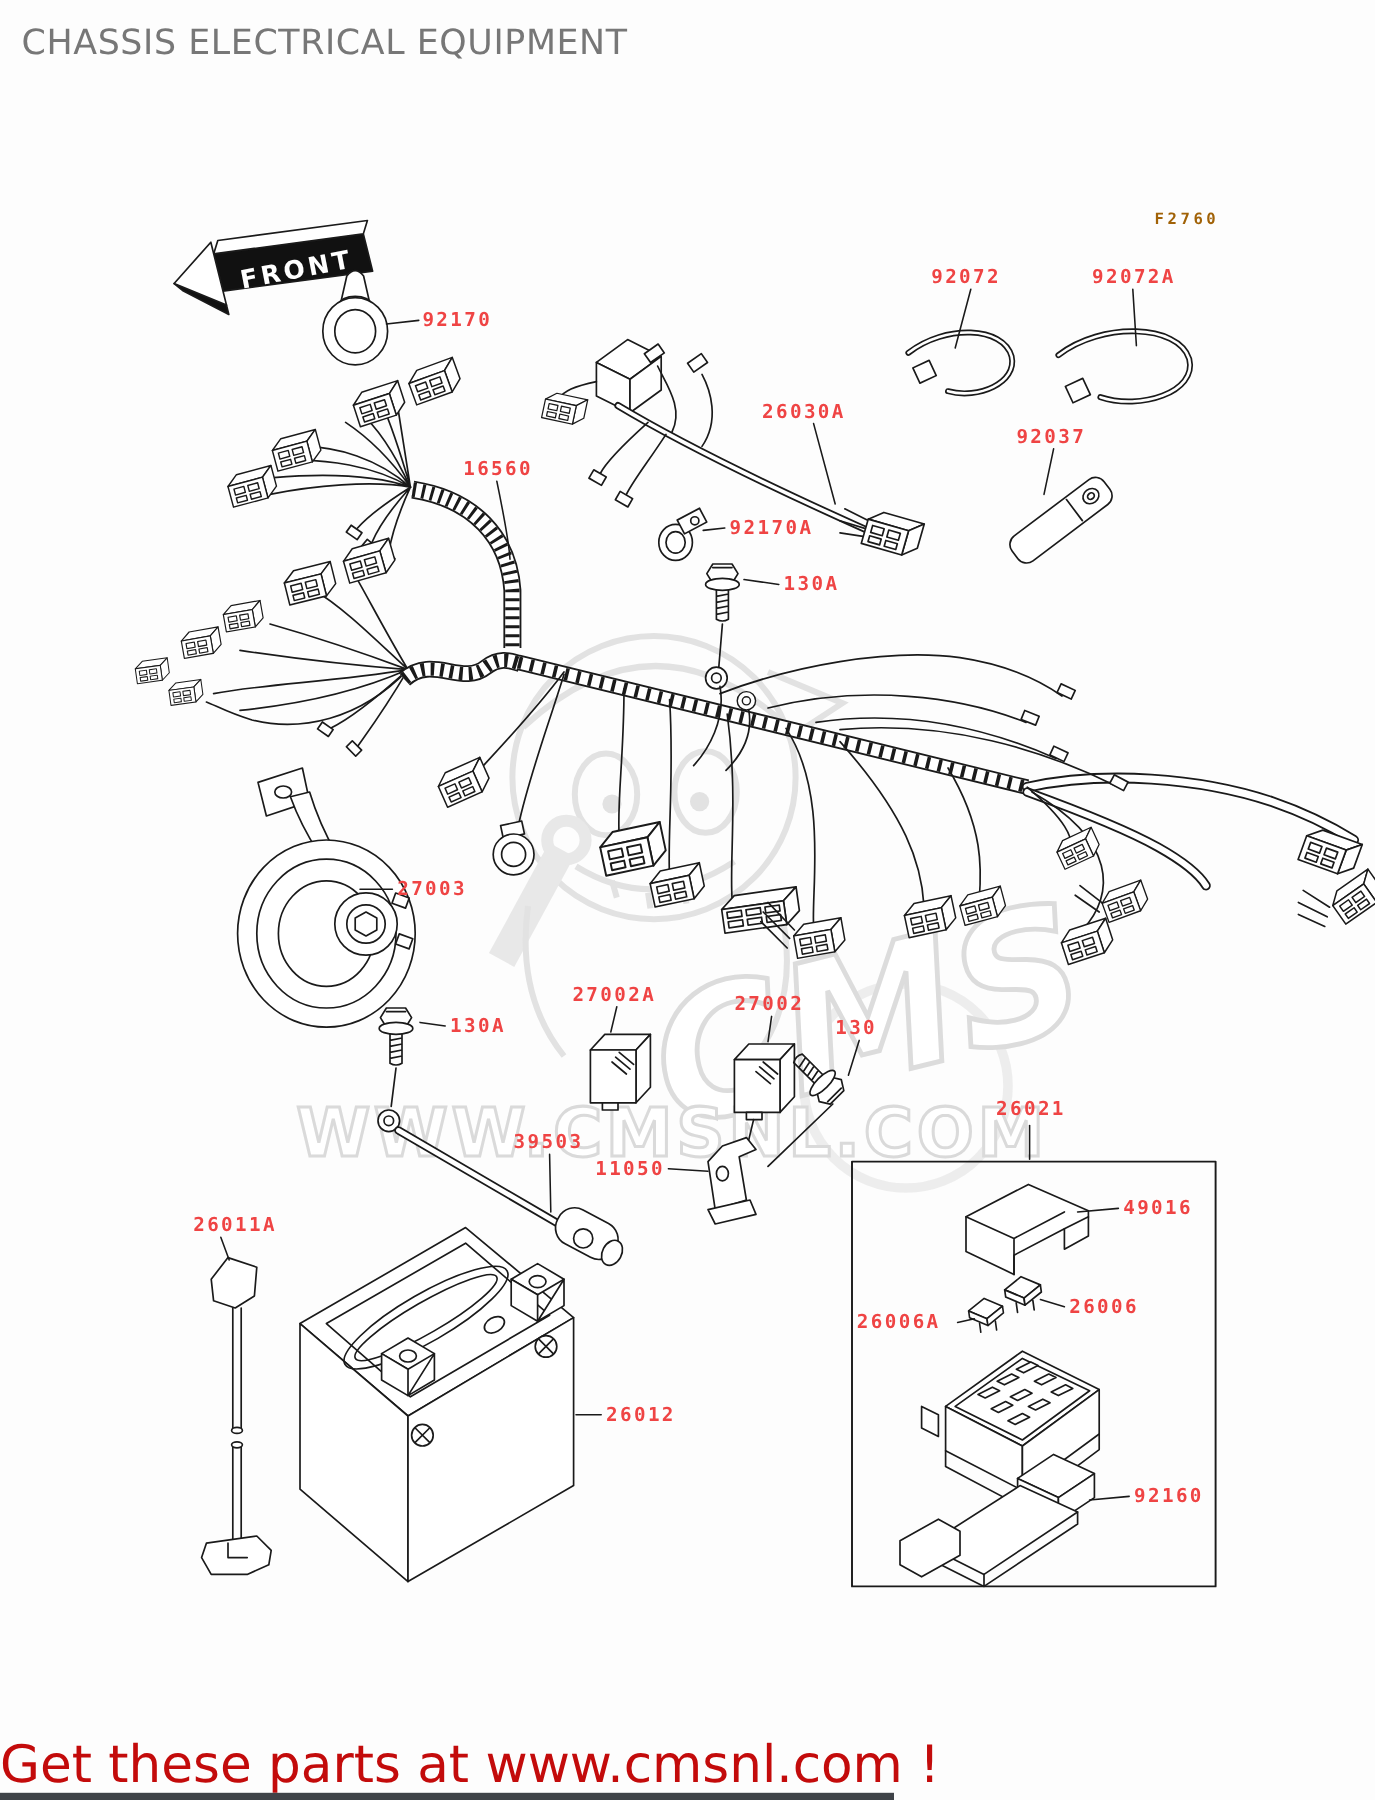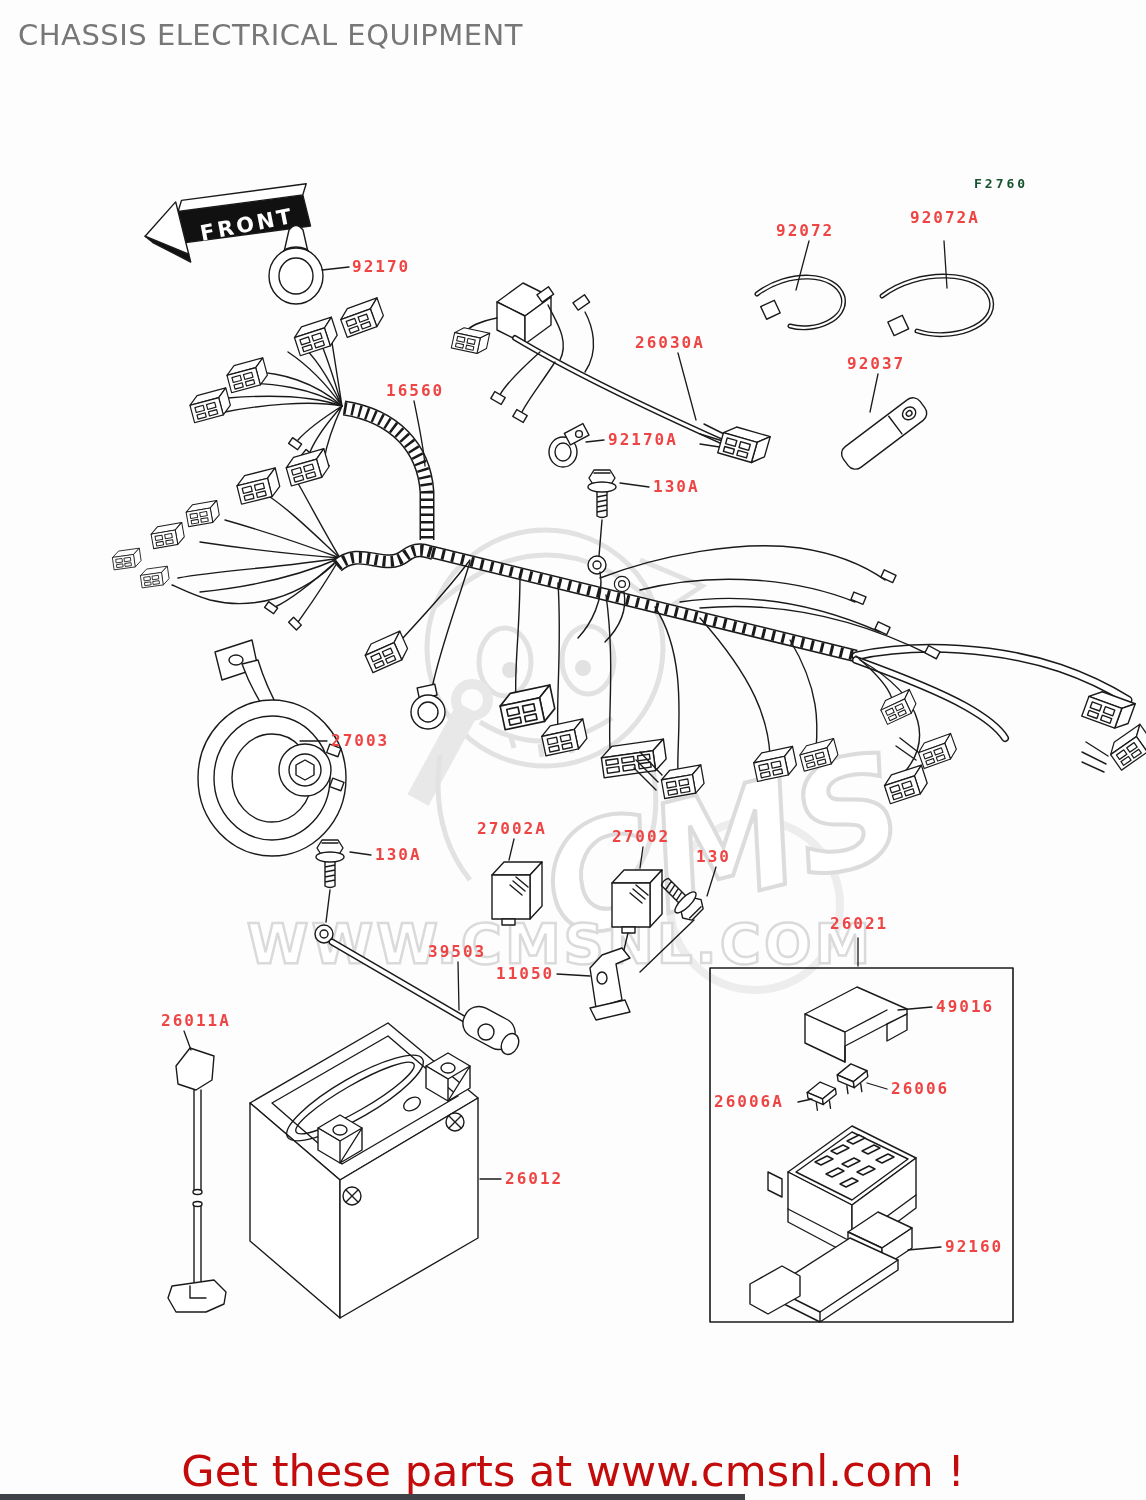--- a/index.html
+++ b/index.html
@@ -1,25 +1,25 @@
 <!DOCTYPE html>
 <html><head>
 <meta charset="utf-8">
 <style>
   html,body{margin:0;padding:0;background:#fff;}
   #page{position:relative;width:1146px;height:1500px;background:#fdfdfd;overflow:hidden;
         font-family:"DejaVu Sans",sans-serif;text-decoration:underline;}
   #title{position:absolute;left:18px;top:18px;font-size:29px;letter-spacing:.5px;color:#777;
          font-family:"DejaVu Sans",sans-serif;}
   #figcode{position:absolute;left:962px;top:176px;font:bold 13px "DejaVu Sans Mono",monospace;
-           letter-spacing:3px;color:#14532d;margin-left:12px;}
+           letter-spacing:3px;color:#a16207;}
   .plabel{position:absolute;font:bold 16px "DejaVu Sans Mono",monospace;letter-spacing:2px;
           color:#ef4444;white-space:nowrap;}
   #diagram{position:absolute;left:0;top:0;}
-  #footer{position:absolute;left:0;top:1446px;width:100%;text-align:center;font-size:43px;
+  #footer{position:absolute;left:0;top:1446px;width:100%;font-size:43px;
           color:#c30b0b;font-family:"DejaVu Sans",sans-serif;}
   #bottombar{position:absolute;left:0;top:1494px;width:745px;height:6px;background:#3f4348;}
 </style>
 </head>
 <body>
 
 <div id="page">
 
   <div id="title">CHASSIS ELECTRICAL EQUIPMENT</div>
   <div id="figcode">F2760</div>
@@ -394,21 +394,21 @@
         <path d="M798,1102 L812,1099"></path>
         <path d="M184,1031 L191,1050"></path>
         <path d="M501,1179 L480,1179"></path>
         <path d="M941,1247 L908,1250"></path>
       </g>
     </g>
   </svg>
 
   <div class="plabel" style="left:352px;top:257px">92170</div>
   <div class="plabel" style="left:776px;top:221px">92072</div>
-  <div class="plabel" style="left:910px;top:208px">92072A</div>
+  <div class="plabel" style="left:910px;top:221px">92072A</div>
   <div class="plabel" style="left:847px;top:354px">92037</div>
   <div class="plabel" style="left:635px;top:333px">26030A</div>
   <div class="plabel" style="left:386px;top:381px">16560</div>
   <div class="plabel" style="left:608px;top:430px">92170A</div>
   <div class="plabel" style="left:653px;top:477px">130A</div>
   <div class="plabel" style="left:331px;top:731px">27003</div>
   <div class="plabel" style="left:375px;top:845px">130A</div>
   <div class="plabel" style="left:477px;top:819px">27002A</div>
   <div class="plabel" style="left:612px;top:827px">27002</div>
   <div class="plabel" style="left:696px;top:847px">130</div>

